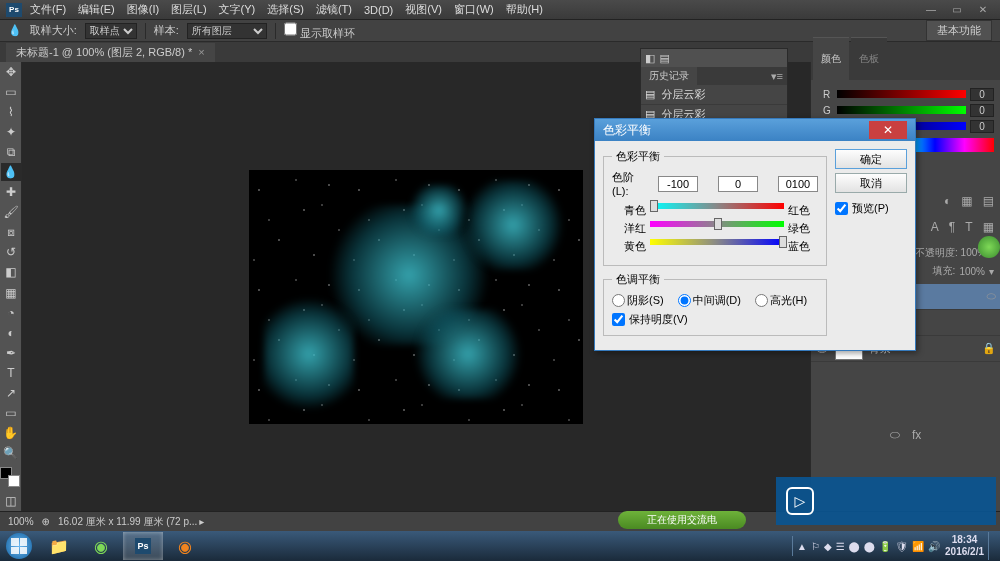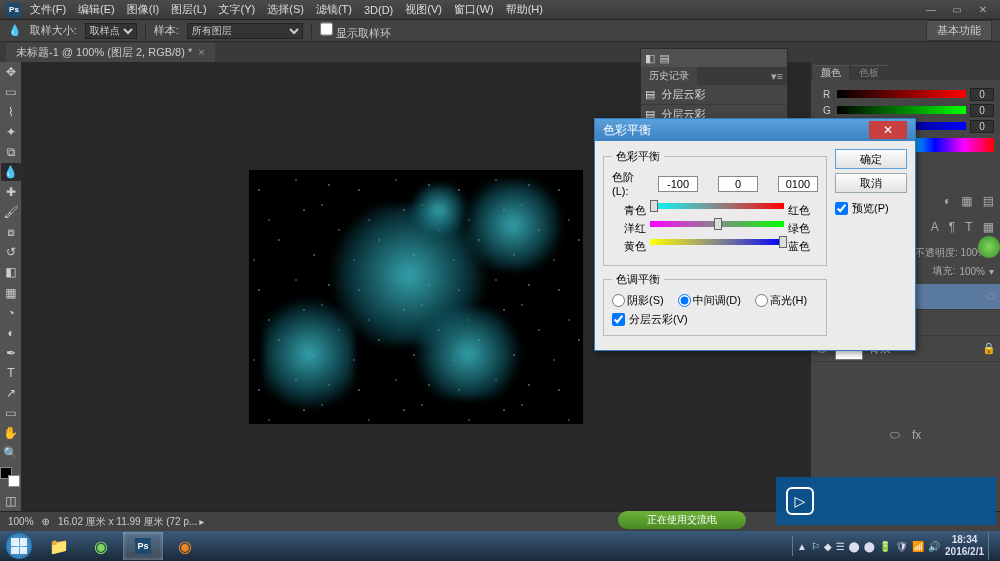--- a/index.html
+++ b/index.html
@@ -33,21 +33,21 @@
 .neb { position: absolute; background: radial-gradient(circle, rgba(61,189,201,0.85), rgba(20,110,125,0.45) 55%, transparent 75%); filter: blur(3px); }
 .n1 { width: 160px; height: 140px; top: 35px; left: 80px; }
 .n2 { width: 100px; height: 90px; top: 10px; right: 20px; }
 .n3 { width: 90px; height: 120px; bottom: 10px; left: 15px; }
 .n4 { width: 110px; height: 90px; bottom: 25px; right: 60px; }
 .n5 { width: 60px; height: 50px; top: 15px; left: 160px; }
 .stars { position: absolute; inset: 0; background-image: radial-gradient(1px 1px at 10% 20%, #fff, transparent), radial-gradient(1px 1px at 30% 70%, #fff, transparent), radial-gradient(1px 1px at 55% 40%, #fff, transparent), radial-gradient(1px 1px at 80% 15%, #fff, transparent), radial-gradient(1px 1px at 65% 85%, #fff, transparent), radial-gradient(1px 1px at 20% 50%, #ccc, transparent), radial-gradient(1px 1px at 47% 10%, #ccc, transparent), radial-gradient(1px 1px at 90% 60%, #ccc, transparent), radial-gradient(1px 1px at 5% 90%, #ccc, transparent), radial-gradient(1px 1px at 73% 35%, #ccc, transparent); background-size: 100px 100px; }
 
 .right-panels { width: 190px; background: #454545; border-left: 1px solid #2a2a2a; }
 .panel-tab-row { display: flex; background: #3a3a3a; height: 18px; align-items: flex-end; }
-.panel-tab { padding: 0 8px; font-size: 10px; background: #454545; border-top: 1px solid #555; margin-left: 2px; }
+.panel-tab { padding: 14px 8px; font-size: 10px; background: #454545; border-top: 1px solid #555; margin-left: 2px; }
 .panel-tab.dim { background: #3a3a3a; color: #888; }
 .color-sliders { padding: 6px; }
 .cs-row { display: flex; align-items: center; gap: 4px; height: 16px; }
 .cs-row label { width: 10px; font-size: 10px; }
 .cs-row .track { flex: 1; height: 8px; }
 .tr-r { background: linear-gradient(to right, #000, #f00); }
 .tr-g { background: linear-gradient(to right, #000, #0f0); }
 .tr-b { background: linear-gradient(to right, #000, #00f); }
 .cs-row .val { width: 24px; background: #333; border: 1px solid #222; text-align: center; font-size: 10px; }
 .spectrum { height: 14px; background: linear-gradient(to right, red, yellow, lime, cyan, blue, magenta, red); margin-top: 4px; }
@@ -146,21 +146,21 @@
     <div>✕</div>
   </div>
 </div>
 
 <div class="options-bar">
   <span>💧</span>
   <span>取样大小:</span>
   <select><option>取样点</option></select>
   <div class="opt-sep"></div>
   <span>样本:</span>
-  <select style="width:116px"><option>所有图层</option></select>
+  <select style="width:80px"><option>所有图层</option></select>
   <div class="opt-sep"></div>
   <label><input type="checkbox" style=""> <span>显示取样环</span></label>
   <div class="basic-func">基本功能</div>
 </div>
 
 <div class="doc-tab-bar">
   <div class="doc-tab">
     <span>未标题-1 @ 100% (图层 2, RGB/8) *</span>
     <span class="x">×</span>
   </div>
@@ -359,21 +359,21 @@
               <input type="radio" name="tone" checked="" style=""> 
               <span>中间调(D)</span>
             </label>
           <label>
               <input type="radio" name="tone" style=""> 
               <span>高光(H)</span>
             </label>
         </div>
         <label class="dlg-check">
             <input type="checkbox" checked="" style=""> 
-            <span>分层云彩(V)</span>
+            <span>保持明度(V)</span>
           </label>
       </fieldset>
     </div>
     <div class="dlg-right">
       <div class="dlg-btn primary">确定</div>
       <div class="dlg-btn">取消</div>
       <label class="dlg-check">
           <input type="checkbox" checked="" style=""> 
           <span>预览(P)</span>
         </label>

